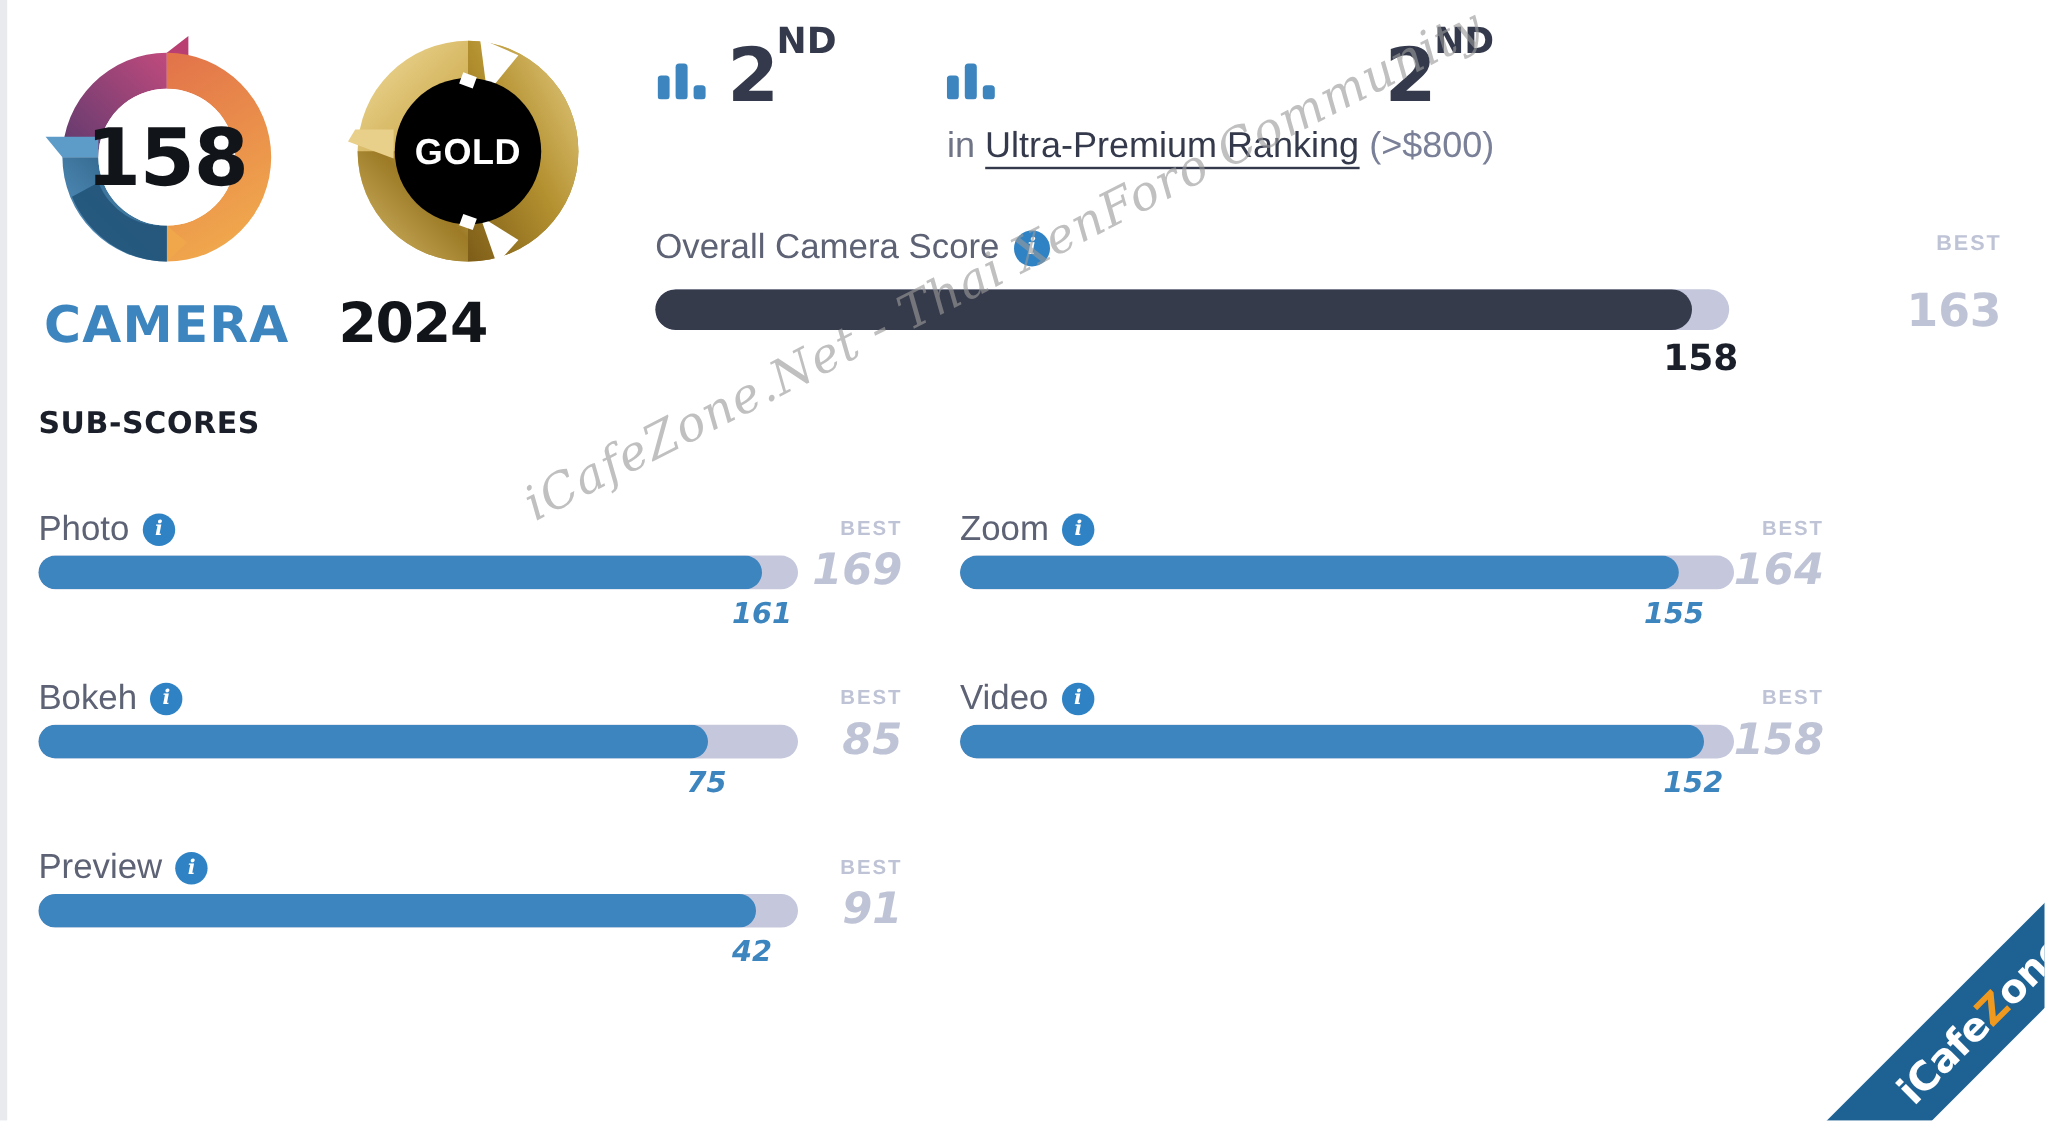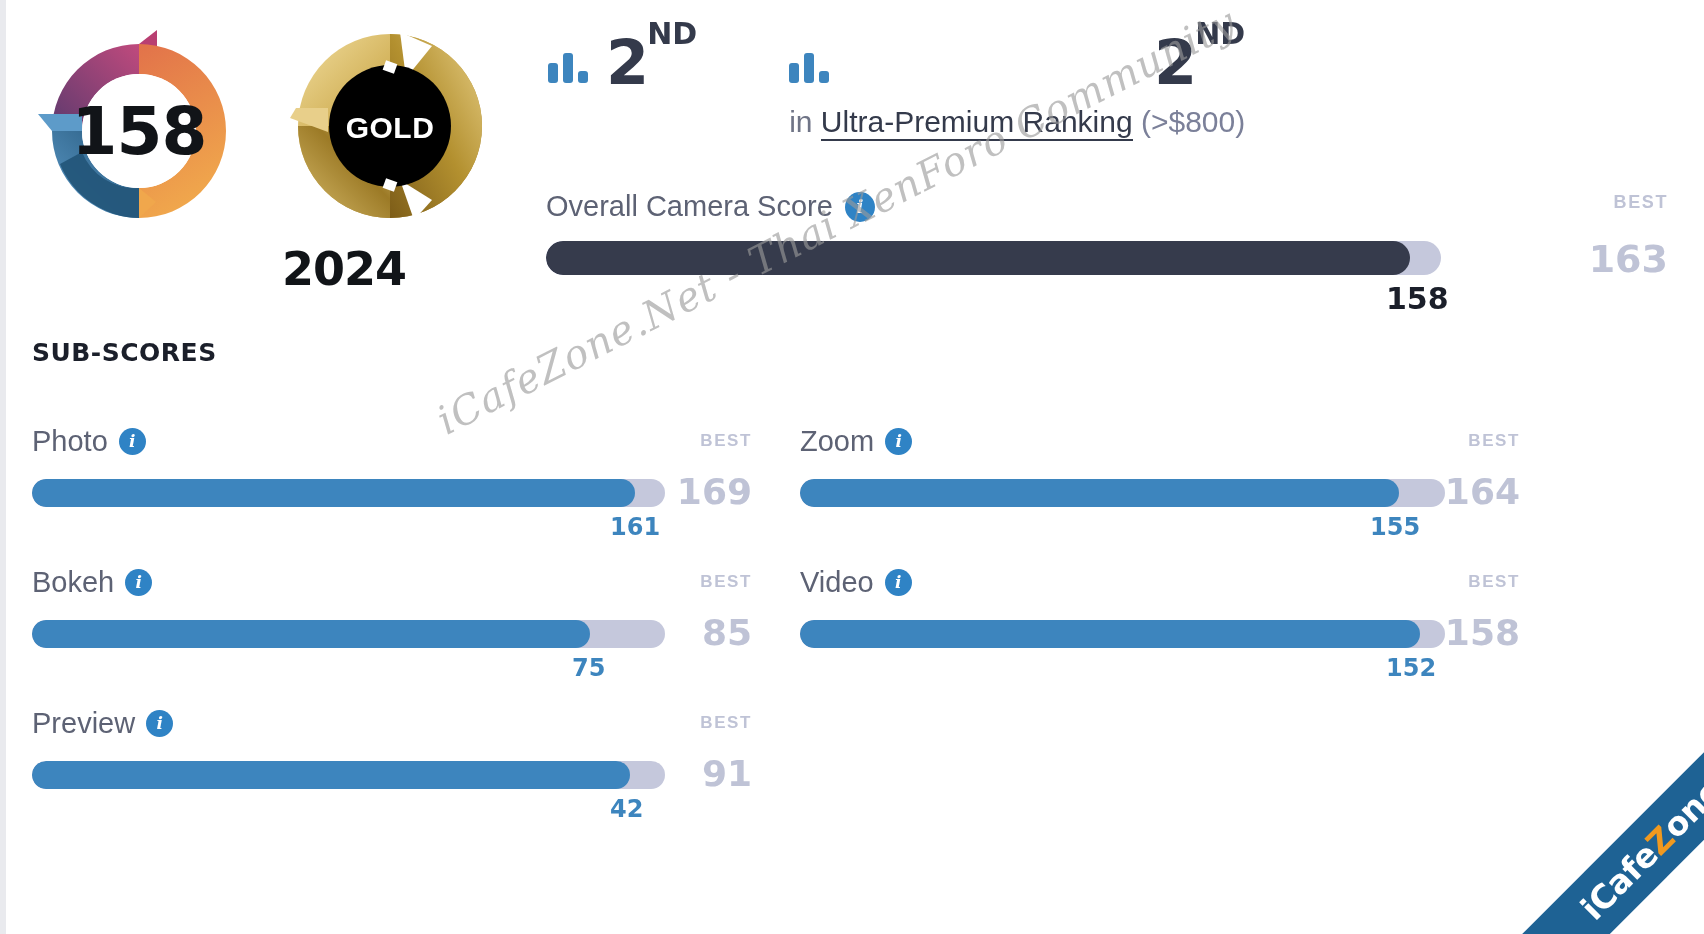--- a/index.html
+++ b/index.html
@@ -88,21 +88,21 @@
     font-family:"DejaVu Sans", sans-serif;
   }
   .sub-grid { position:absolute; left:32px; top:425px; width:1640px; }
   .sub-row { position:absolute; width:720px; }
   .sub-head { position:relative; height:38px; }
   .sub-label { font-size:29px; color:#5d6274; display:inline-flex; align-items:center; gap:11px; }
   .sub-best-lab {
     position:absolute; right:0; top:6px; font-size:17px; font-weight:700;
     color:#bfc3d6; letter-spacing:1.6px;
   }
-  .sub-track-row { position:relative; margin-top:16px; height:24px; }
+  .sub-track-row { position:relative; height:24px;font-style:italic; }
   .sub-track {
     position:absolute; left:0; top:0; height:28px;
     background:#c5c8dc; border-radius:14px; overflow:hidden;
   }
   .sub-fill { height:28px; background:#3d85be; border-radius:14px; }
   .sub-best-val {
     position:absolute; right:0; top:-8px; font-size:36px; font-weight:700;
     color:#bfc3d6; font-family:"DejaVu Sans", sans-serif;
   }
   .sub-score {
@@ -180,20 +180,21 @@
         <path d="M109 196 L109 166 L126 180 Z" fill="#f0a74c"></path>
 
         <path d="M22 109 A87 87 0 0 0 109 196 L109 166 A57 57 0 0 1 52 109 Z" fill="url(#gBlu)"></path>
         <path d="M22 109 L8 92 L52 92 L52 109 Z" fill="#5d9bc9"></path>
 
         <path d="M52 130 A57 57 0 0 0 109 166 L109 196 A87 87 0 0 1 30 142 Z" fill="#24567a" opacity="0.95"></path>
         <circle cx="109" cy="109" r="57" fill="#ffffff"></circle>
       </svg>
       <div class="ring-score">158</div>
     </div>
+    <div class="camera-word">CAMERA</div>
   </div>
 
   <div class="medal-badge">
     <div class="medal-wrap">
       <svg width="216" height="212" viewBox="0 0 216 212">
         <defs>
           <linearGradient id="gold1" x1="0" y1="0" x2="1" y2="1">
             <stop offset="0%" stop-color="#f1dd9e"></stop>
               <stop offset="45%" stop-color="#c9a545"></stop>
             <stop offset="100%" stop-color="#8d6a1e"></stop>

